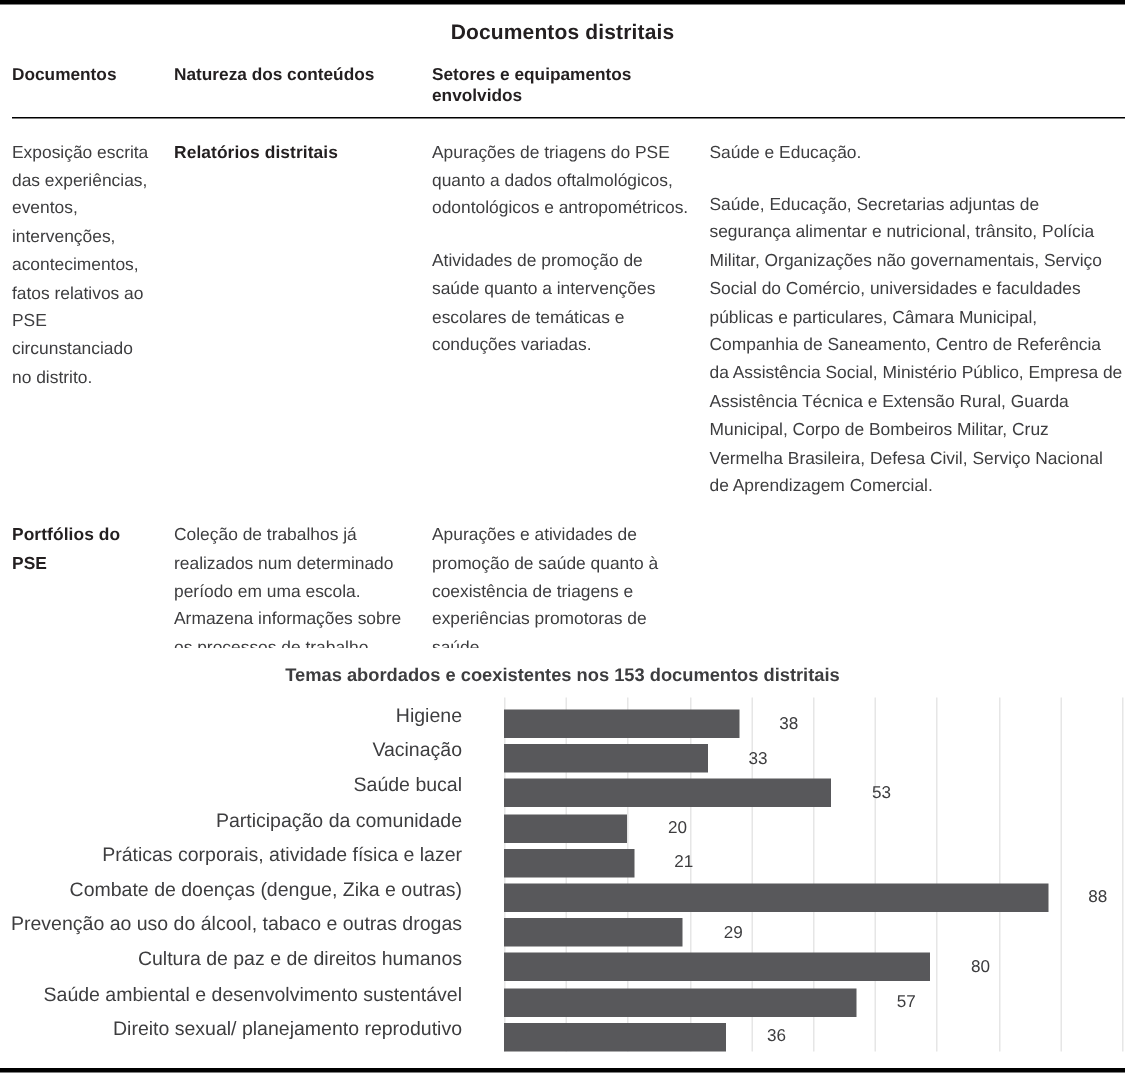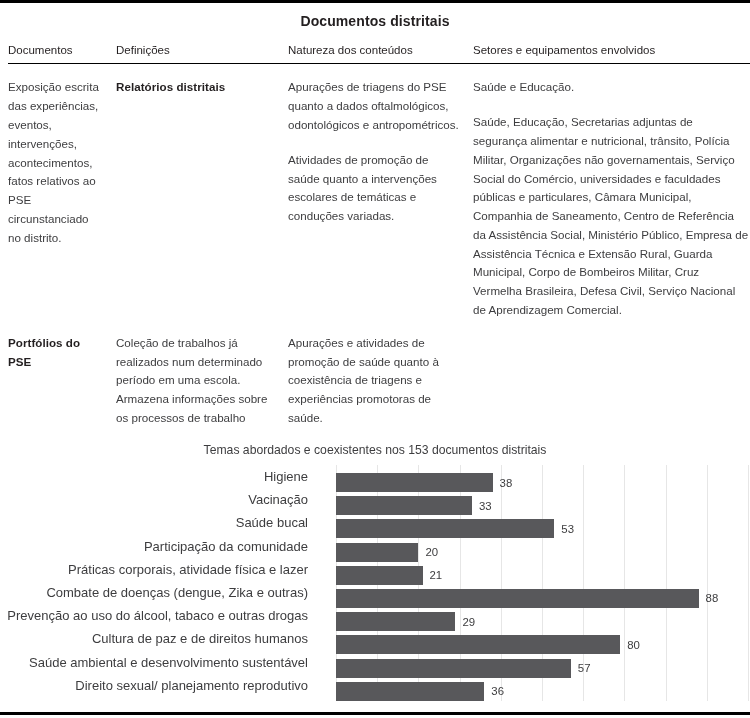--- a/index.html
+++ b/index.html
@@ -38,21 +38,21 @@
   .table-grid {
     display: grid;
     grid-template-columns: 108px 172px 185px 285px;
     padding: 0 8px 0 8px;
     box-sizing: border-box;
     width: 750px;
   }
 
   .col-head {
     font-size: 11.5px;
-    font-weight: normal;
+    font-weight: bold;
     color: #231f20;
     padding: 14px 10px 6px 0;
     line-height: 1.25;
   }
 
   .head-rule {
     grid-column: 1 / -1;
     height: 1px;
     background: #000000;
     margin-bottom: 0;
@@ -97,21 +97,21 @@
     background: #ffffff;
     border-bottom: 3px solid #000000;
   }
 
   .chart-title {
     text-align: center;
     font-size: 12.2px;
     color: #3d3d3f;
     padding-top: 11px;
     padding-bottom: 8px;
-    font-weight: normal;
+    font-weight: bold;
   }
 
   .plot {
     position: relative;
     width: 750px;
     height: 236px;
   }
 
   .gridlines {
     position: absolute;
@@ -153,20 +153,21 @@
     box-sizing: border-box;
   }
 
   .bar-track {
     position: absolute;
     left: 336px;
     height: 31px;
     top: 2px;
     display: flex;
     align-items: center;
+    gap: 20px;
   }
 
   .bar-fill {
     height: 19px;
     background: #58585b;
   }
 
   .bar-value {
     font-size: 11.4px;
     color: #3d3d3f;
@@ -177,21 +178,20 @@
 </head>
 <body>
 
 <div class="table-section">
 
   <div class="table-title">Documentos distritais</div>
 
   <div class="table-grid">
 
     <div class="col-head">Documentos</div>
-    <div class="col-head">Definições</div>
     <div class="col-head">Natureza dos conteúdos</div>
     <div class="col-head">Setores e equipamentos envolvidos</div>
 
     <div class="head-rule"></div>
 
     <div class="cell">
       <p>Exposição escrita das experiências, eventos, intervenções, acontecimentos, fatos relativos ao PSE circunstanciado no distrito.</p>
     </div>
     <div class="cell rowlabel">
       <span>Relatórios distritais</span>

